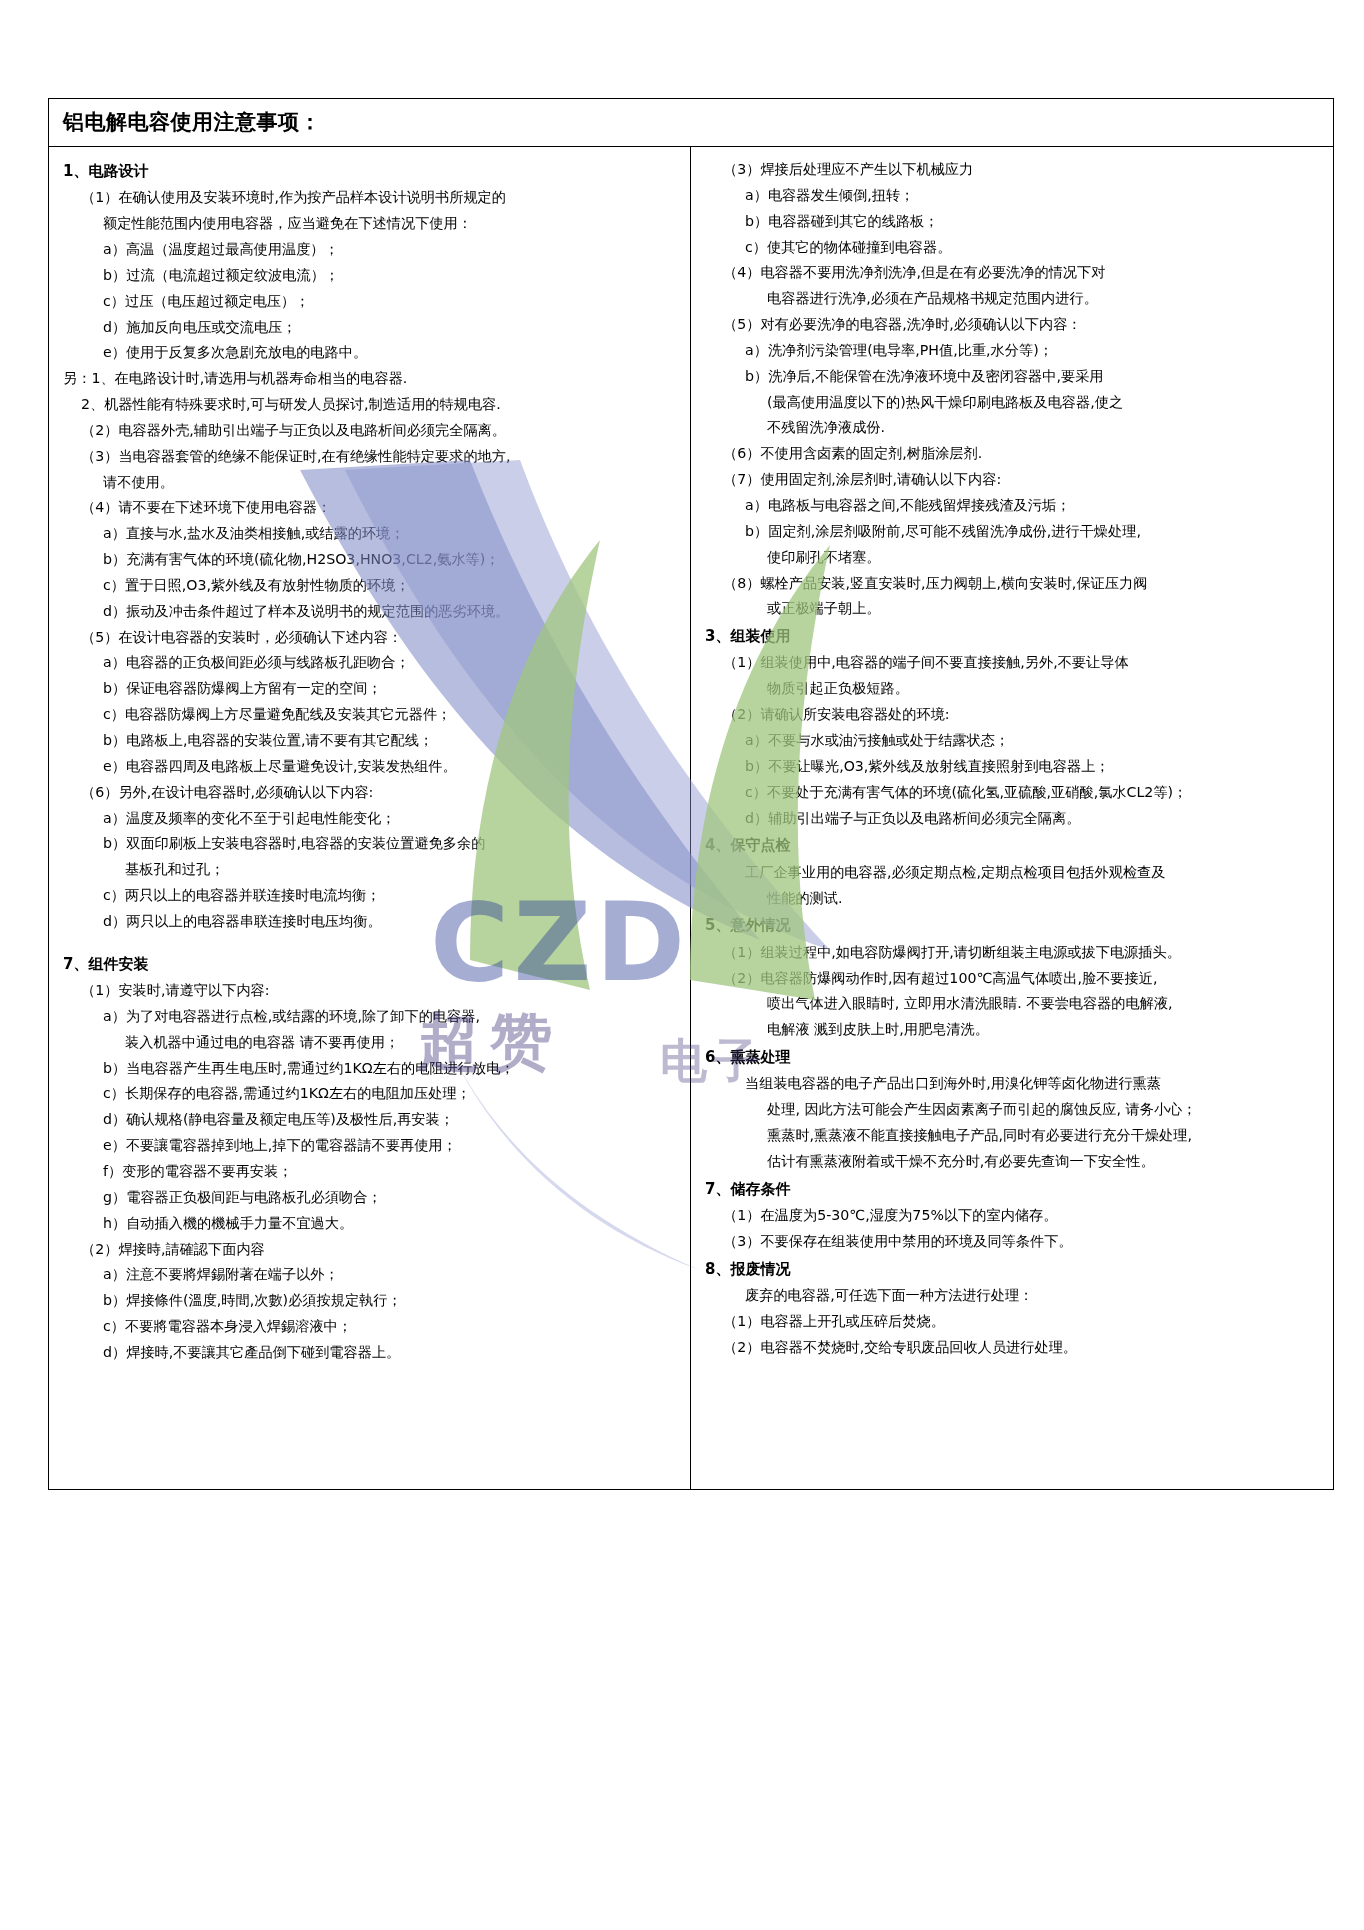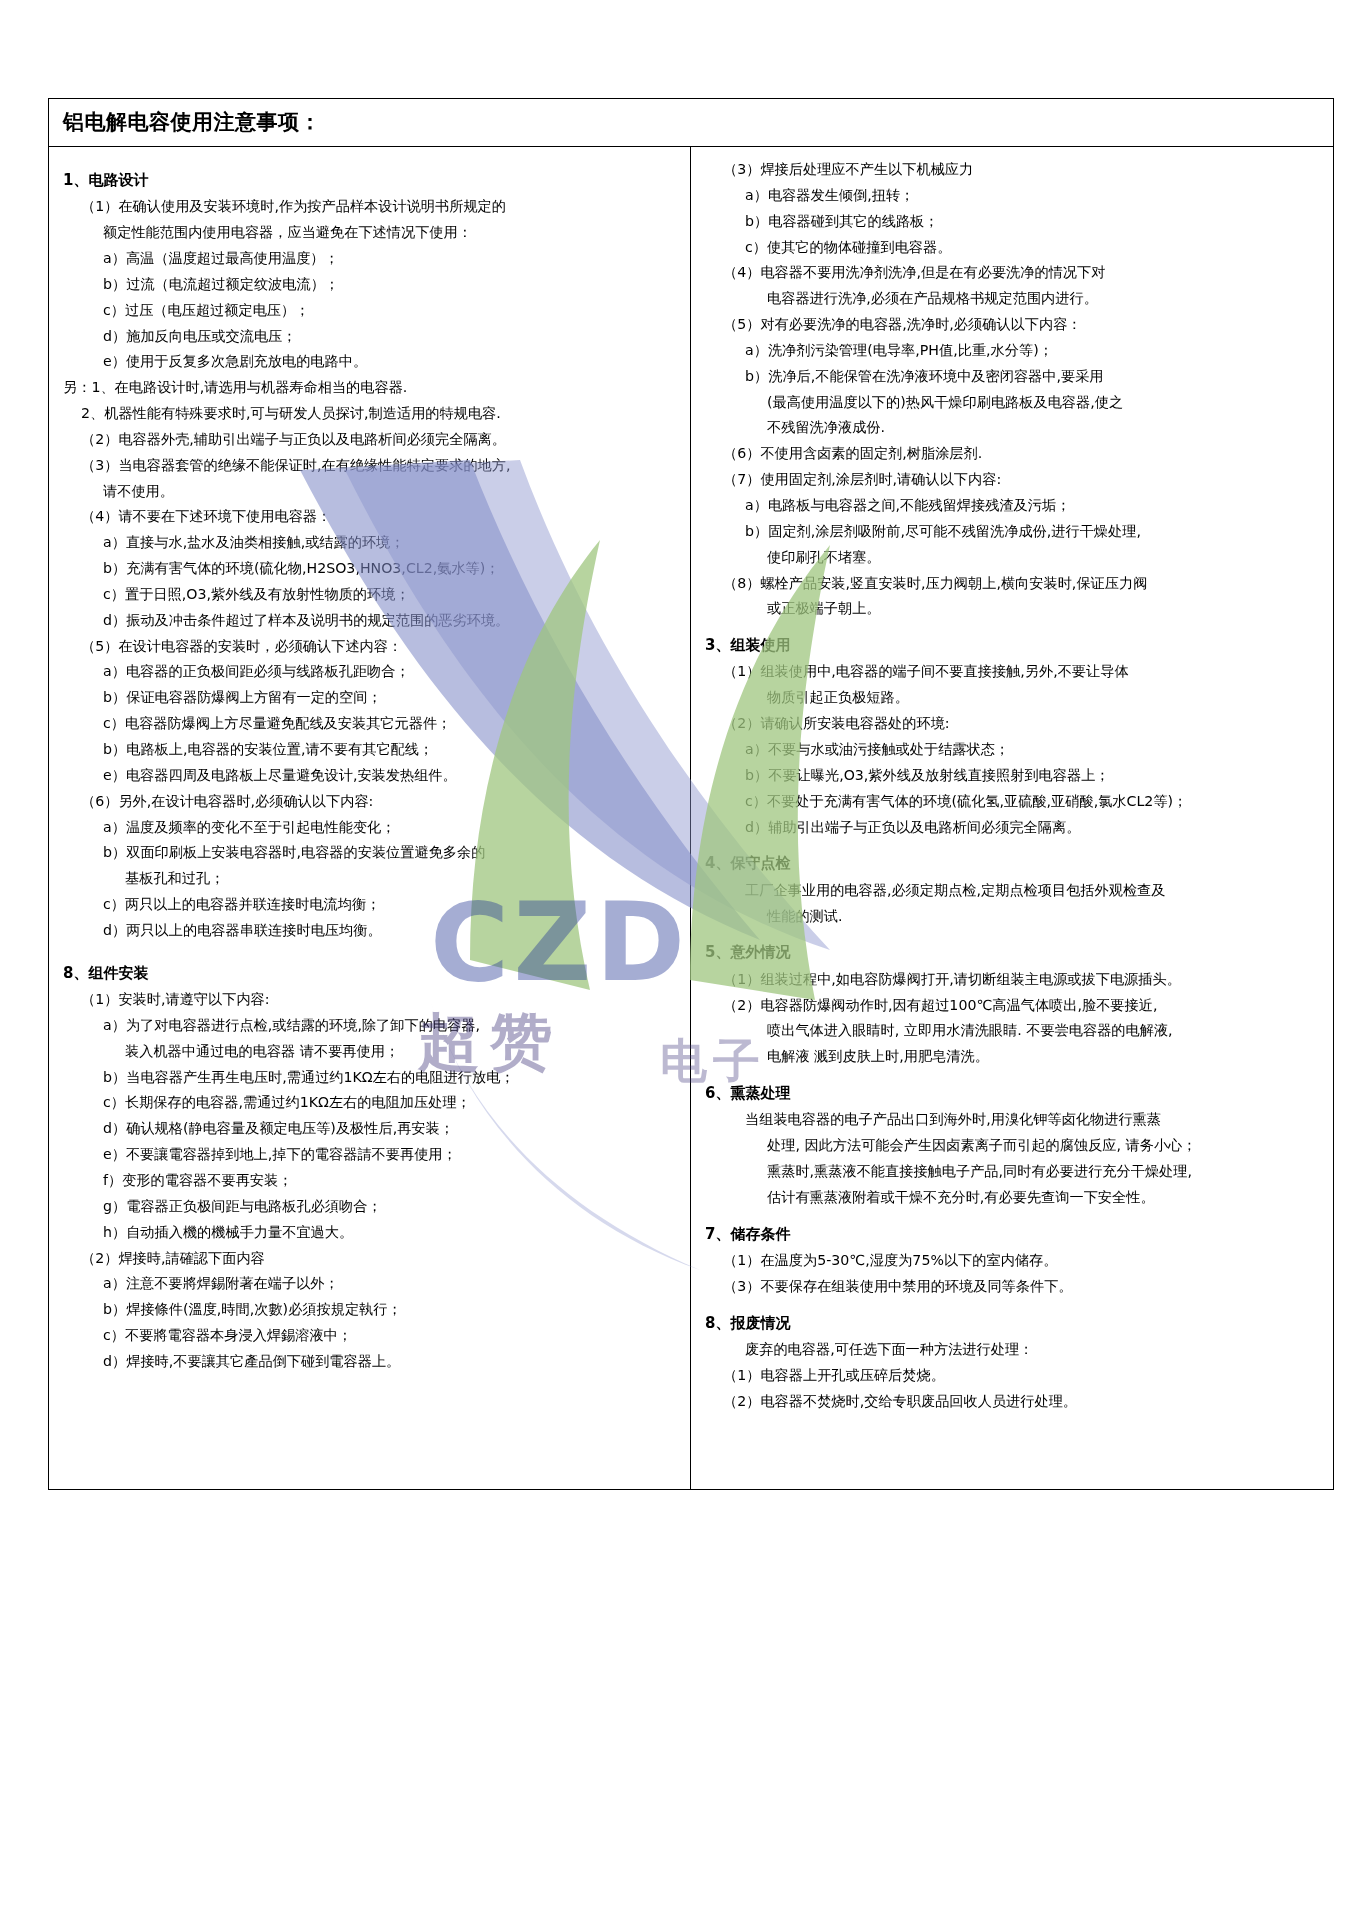--- a/index.html
+++ b/index.html
@@ -45,21 +45,21 @@
   .col-left {
     width: 50%;
     border-right: 1.5px solid #000;
   }
   .col-right {
     width: 50%;
   }
   .h {
     font-weight: bold;
     font-size: 15px;
-    margin-top: 10px;
+    margin-top: 1px;
   }
   .h.sp { margin-top: 16px; }
   .l0 { margin-left: 0px; }
   .l1 { margin-left: 18px; }
   .l2 { margin-left: 40px; }
   .l3 { margin-left: 62px; }
   
   .wm {
     position: absolute;
     left: 0; top: 0;
@@ -139,21 +139,21 @@
         <div class="l2">b）保证电容器防爆阀上方留有一定的空间；</div>
         <div class="l2">c）电容器防爆阀上方尽量避免配线及安装其它元器件；</div>
         <div class="l2">b）电路板上,电容器的安装位置,请不要有其它配线；</div>
         <div class="l2">e）电容器四周及电路板上尽量避免设计,安装发热组件。</div>
         <div class="l1">（6）另外,在设计电容器时,必须确认以下内容:</div>
         <div class="l2">a）温度及频率的变化不至于引起电性能变化；</div>
         <div class="l2">b）双面印刷板上安装电容器时,电容器的安装位置避免多余的</div>
         <div class="l3">基板孔和过孔；</div>
         <div class="l2">c）两只以上的电容器并联连接时电流均衡；</div>
         <div class="l2">d）两只以上的电容器串联连接时电压均衡。</div>
-        <div class="l0 h sp">8、组件安装</div>
+        <div class="l0 h sp">7、组件安装</div>
         <div class="l1">（1）安装时,请遵守以下内容:</div>
         <div class="l2">a）为了对电容器进行点检,或结露的环境,除了卸下的电容器,</div>
         <div class="l3">装入机器中通过电的电容器 请不要再使用；</div>
         <div class="l2">b）当电容器产生再生电压时,需通过约1KΩ左右的电阻进行放电；</div>
         <div class="l2">c）长期保存的电容器,需通过约1KΩ左右的电阻加压处理；</div>
         <div class="l2">d）确认规格(静电容量及额定电压等)及极性后,再安装；</div>
         <div class="l2">e）不要讓電容器掉到地上,掉下的電容器請不要再使用；</div>
         <div class="l2">f）变形的電容器不要再安装；</div>
         <div class="l2">g）電容器正负极间距与电路板孔必須吻合；</div>
         <div class="l2">h）自动插入機的機械手力量不宜過大。</div>

